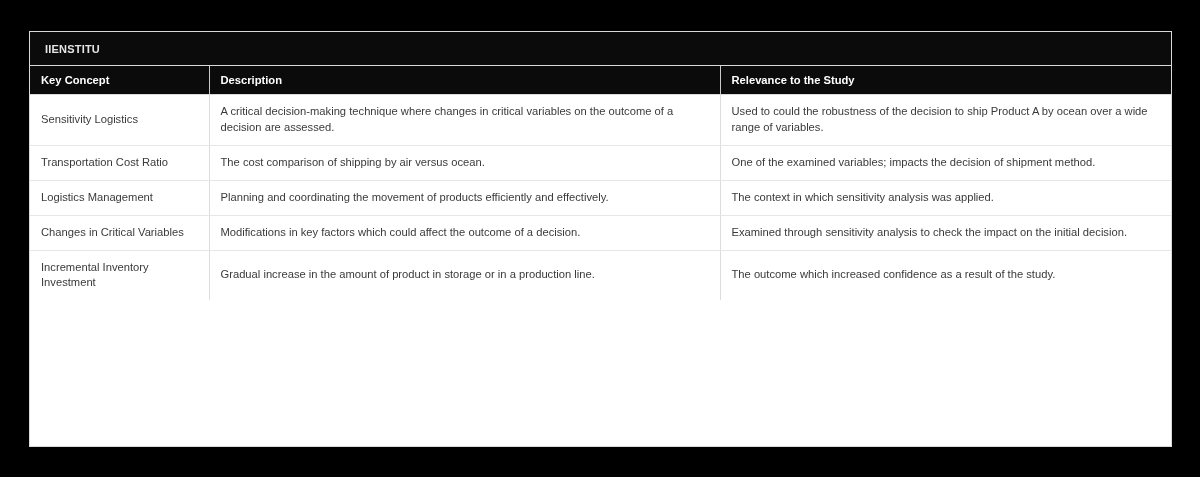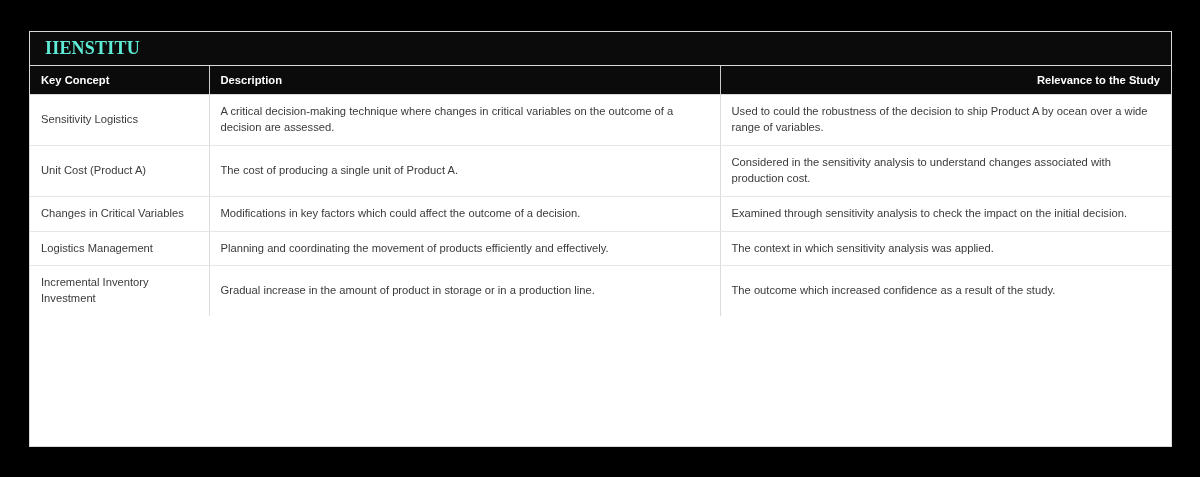--- a/index.html
+++ b/index.html
@@ -37,25 +37,25 @@
 
   .brand-bar {
     height: 34px;
     background: #0b0b0b;
     border-bottom: 1px solid #d9d9d9;
     display: flex;
     align-items: center;
     padding: 0 0 0 15px;
   }
   .brand-logo {
-    color: #5eead4;
-    font-size: 18px;
+    color: #e5e5e5;
+    font-size: 11px;
     font-weight: bold;
     letter-spacing: 0.2px;
-    font-family: Liberation Serif, serif;
+    font-family: Liberation Sans, sans-serif;
   }
 
   table.concept-table {
     width: 100%;
     border-collapse: collapse;
     table-layout: fixed;
   }
 
   table.concept-table thead th {
     background: #0b0b0b;
@@ -63,21 +63,21 @@
     font-size: 11.2px;
     font-weight: bold;
     text-align: left;
     padding: 8px 11px 8px 11px;
     height: 28px;
     vertical-align: middle;
     border-right: 1px solid #c9c9c9;
     border-bottom: 1px solid #d9d9d9;
     margin-top: 12px;
   }
-  table.concept-table thead th:last-child { border-right: none; text-align: right; }
+  table.concept-table thead th:last-child { border-right: none; }
 
   table.concept-table tbody td {
     font-size: 11.2px;
     color: #3a3a3a;
     line-height: 1.42;
     padding: 9px 11px 9px 11px;
     vertical-align: middle;
     border-right: 1px solid #dcdcdc;
     border-bottom: 1px solid #e6e6e6;
     background: #ffffff;
@@ -114,33 +114,33 @@
           <th>Relevance to the Study</th>
         </tr>
       </thead>
       <tbody>
         <tr>
           <td class="cell-concept">Sensitivity Logistics</td>
           <td>A critical decision-making technique where changes in critical variables on the outcome of a decision are assessed.</td>
           <td>Used to could the robustness of the decision to ship Product A by ocean over a wide range of variables.</td>
         </tr>
         <tr>
-          <td class="cell-concept">Unit Cost (Product A)</td>
-          <td>The cost of producing a single unit of Product A.</td>
-          <td>Considered in the sensitivity analysis to understand changes associated with production cost.</td>
+          <td class="cell-concept">Transportation Cost Ratio</td>
+          <td>The cost comparison of shipping by air versus ocean.</td>
+          <td>One of the examined variables; impacts the decision of shipment method.</td>
+        </tr>
+        <tr>
+          <td class="cell-concept">Logistics Management</td>
+          <td>Planning and coordinating the movement of products efficiently and effectively.</td>
+          <td>The context in which sensitivity analysis was applied.</td>
         </tr>
         <tr>
           <td class="cell-concept">Changes in Critical Variables</td>
           <td>Modifications in key factors which could affect the outcome of a decision.</td>
           <td>Examined through sensitivity analysis to check the impact on the initial decision.</td>
-        </tr>
-        <tr>
-          <td class="cell-concept">Logistics Management</td>
-          <td>Planning and coordinating the movement of products efficiently and effectively.</td>
-          <td>The context in which sensitivity analysis was applied.</td>
         </tr>
         <tr>
           <td class="cell-concept">Incremental Inventory Investment</td>
           <td>Gradual increase in the amount of product in storage or in a production line.</td>
           <td>The outcome which increased confidence as a result of the study.</td>
         </tr>
 
       </tbody>
     </table>
 

